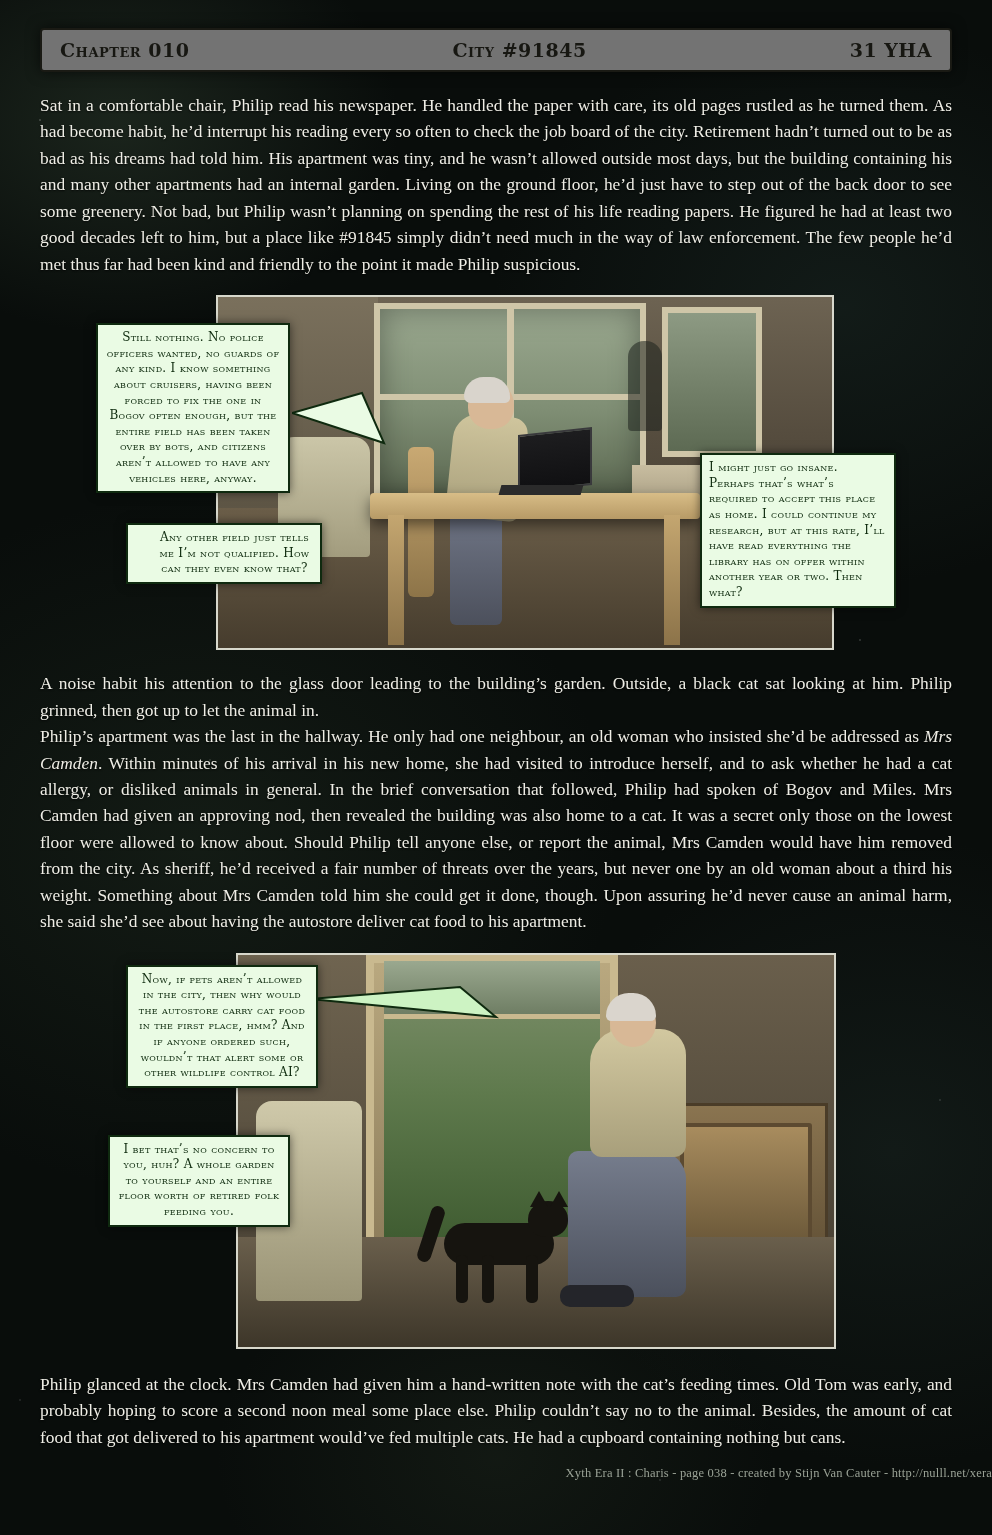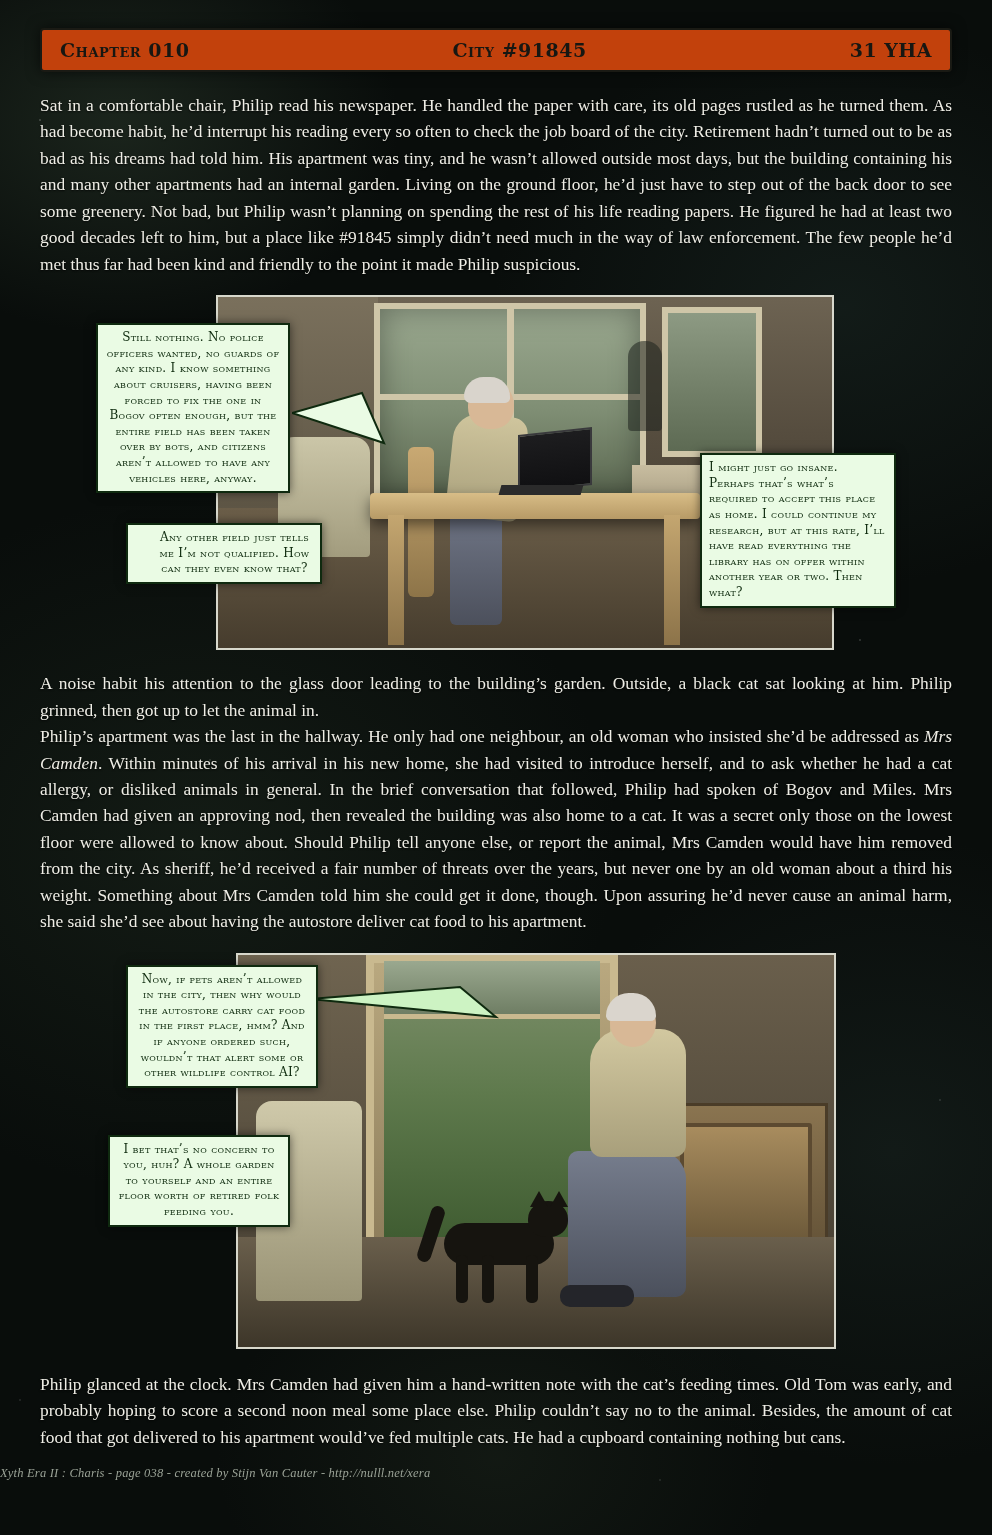--- a/index.html
+++ b/index.html
@@ -41,21 +41,21 @@
   }
   .page {
     position: relative;
     width: 992px;
     padding: 0 0 6px 0;
   }
 
   
   .header-bar {
     margin: 28px 40px 0 40px;
-    background: #c2410c;
+    background: #737373;
     border: 2px solid #1a1a14;
     border-radius: 4px;
     height: 44px;
     display: flex;
     align-items: center;
     padding: 0 18px;
     color: #171712;
     font-family: "DejaVu Serif", serif;
     font-weight: bold;
     font-size: 19px;
@@ -297,23 +297,22 @@
 
   .tail {
     position: absolute;
     z-index: 4;
     pointer-events: none;
   }
 
   
   .footer {
     margin: 16px 0 0 0;
-    text-align: left;
+    text-align: right;
     font-family: "Liberation Serif", serif;
-    font-style: italic;
     font-size: 12.5px;
     color: #9aa296;
     letter-spacing: 0.2px;
   }
 </style>
 </head>
 <body>
 
 <div class="starfield"></div>
 

